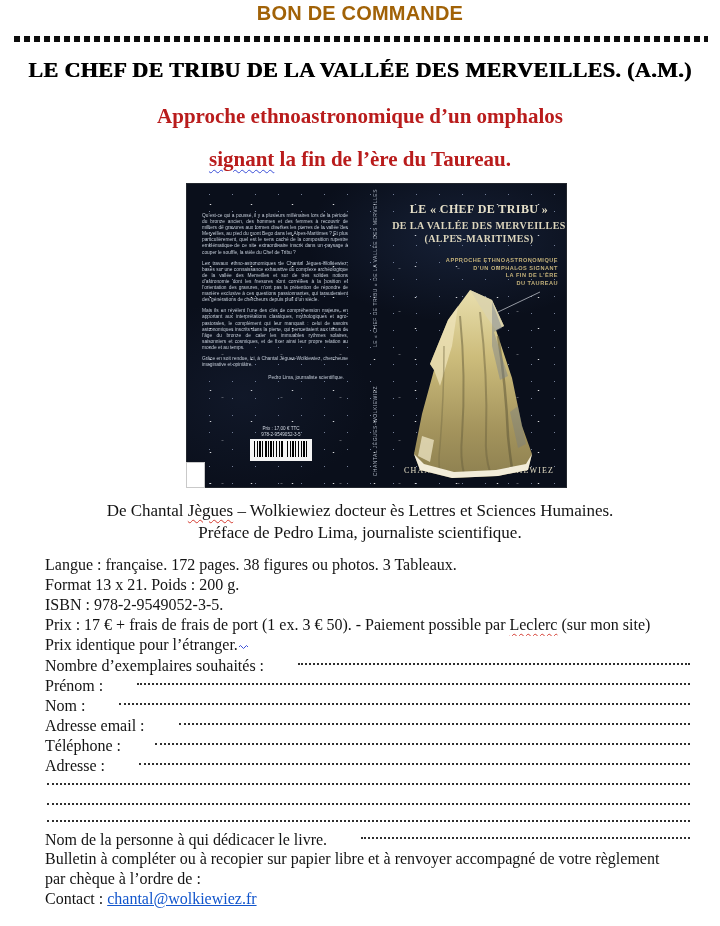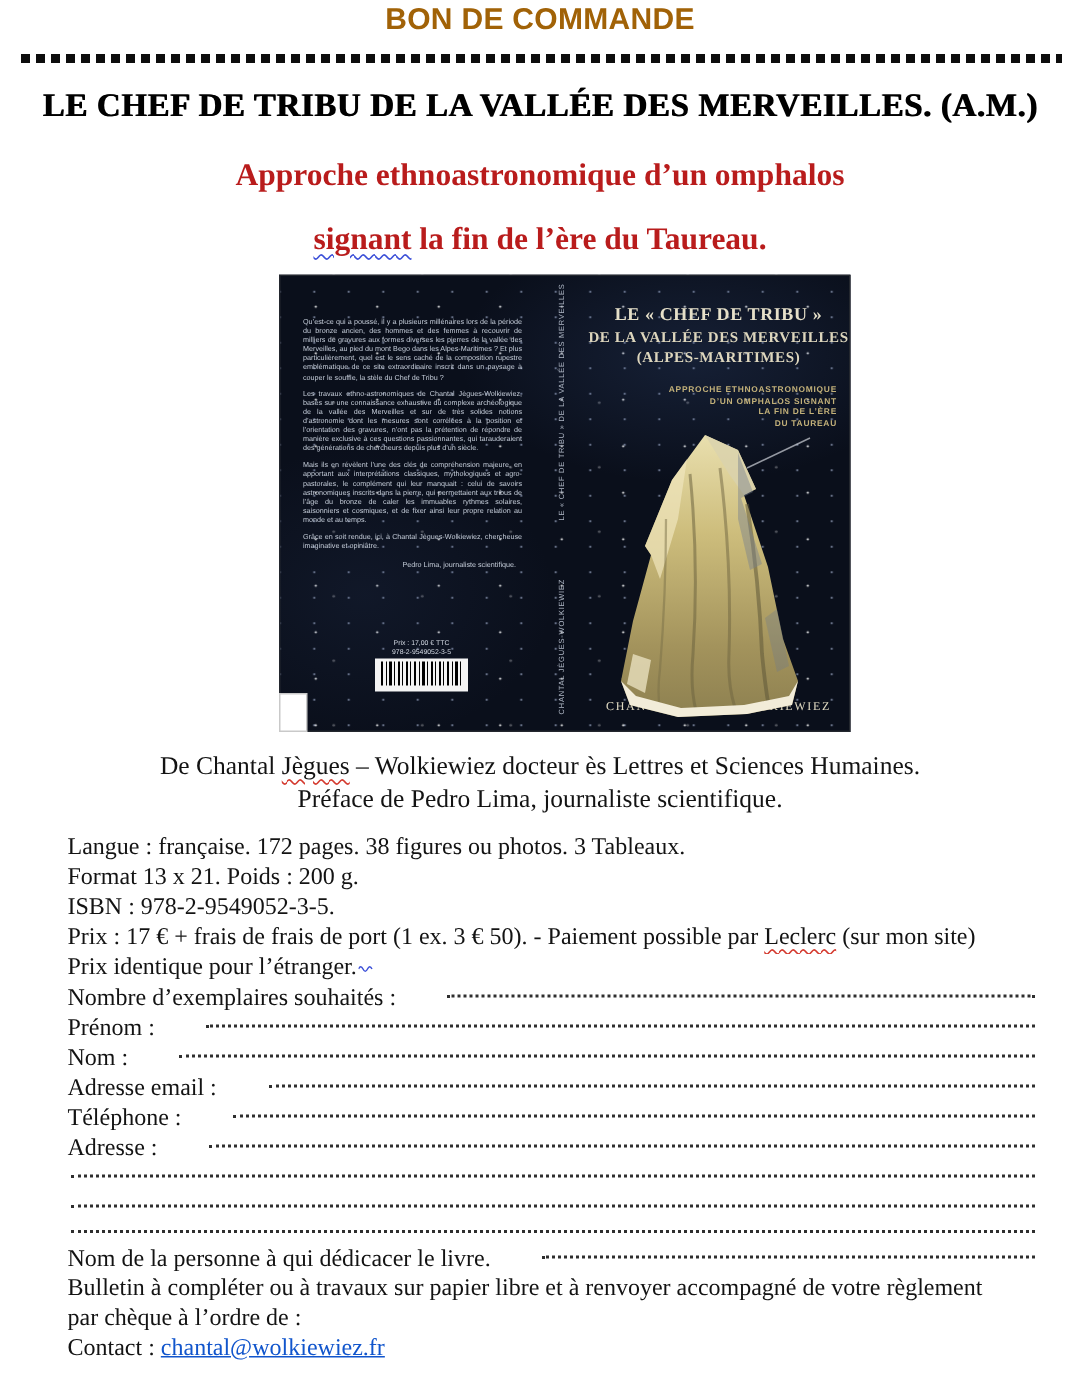--- a/index.html
+++ b/index.html
@@ -198,18 +198,18 @@
       </div>
     <div class="row tight">
         <span class="dots"></span>
       </div>
 
     <div class="row">
         <span class="lbl">Nom de la personne à qui dédicacer le livre.</span>
         <span class="dots"></span>
       </div>
 
-    <div class="plain">Bulletin à compléter ou à travaux sur papier libre et à renvoyer accompagné de votre règlement</div>
+    <div class="plain">Bulletin à compléter ou à recopier sur papier libre et à renvoyer accompagné de votre règlement</div>
     <div class="plain">par chèque à l’ordre de :</div>
     <div class="plain"><span>Contact : </span><a class="mail-link">chantal@wolkiewiez.fr</a></div>
   </div>
 
 </div>
 
 </body></html>

